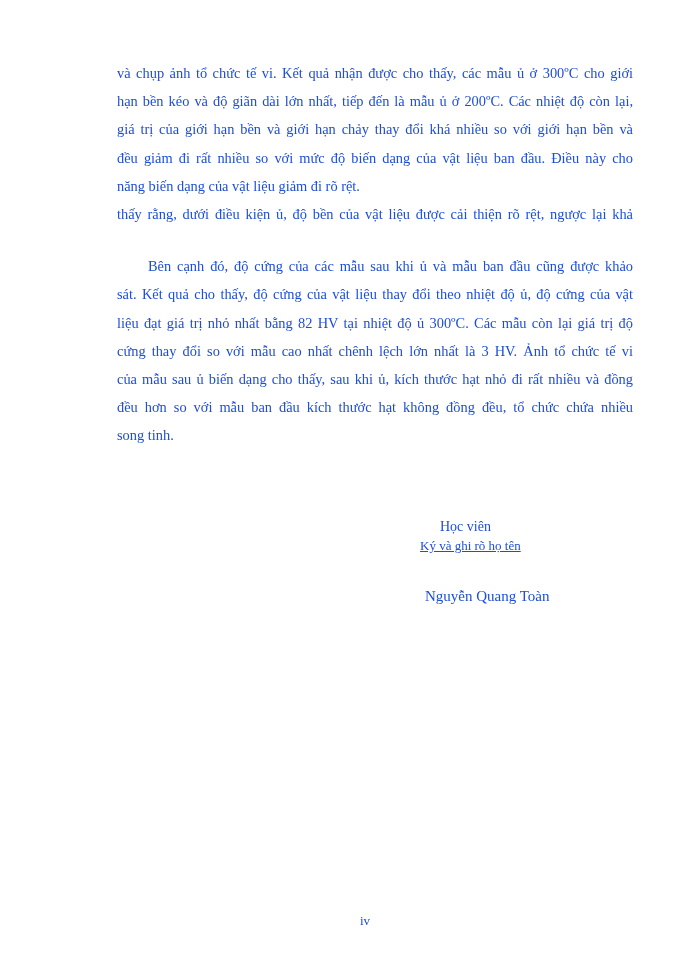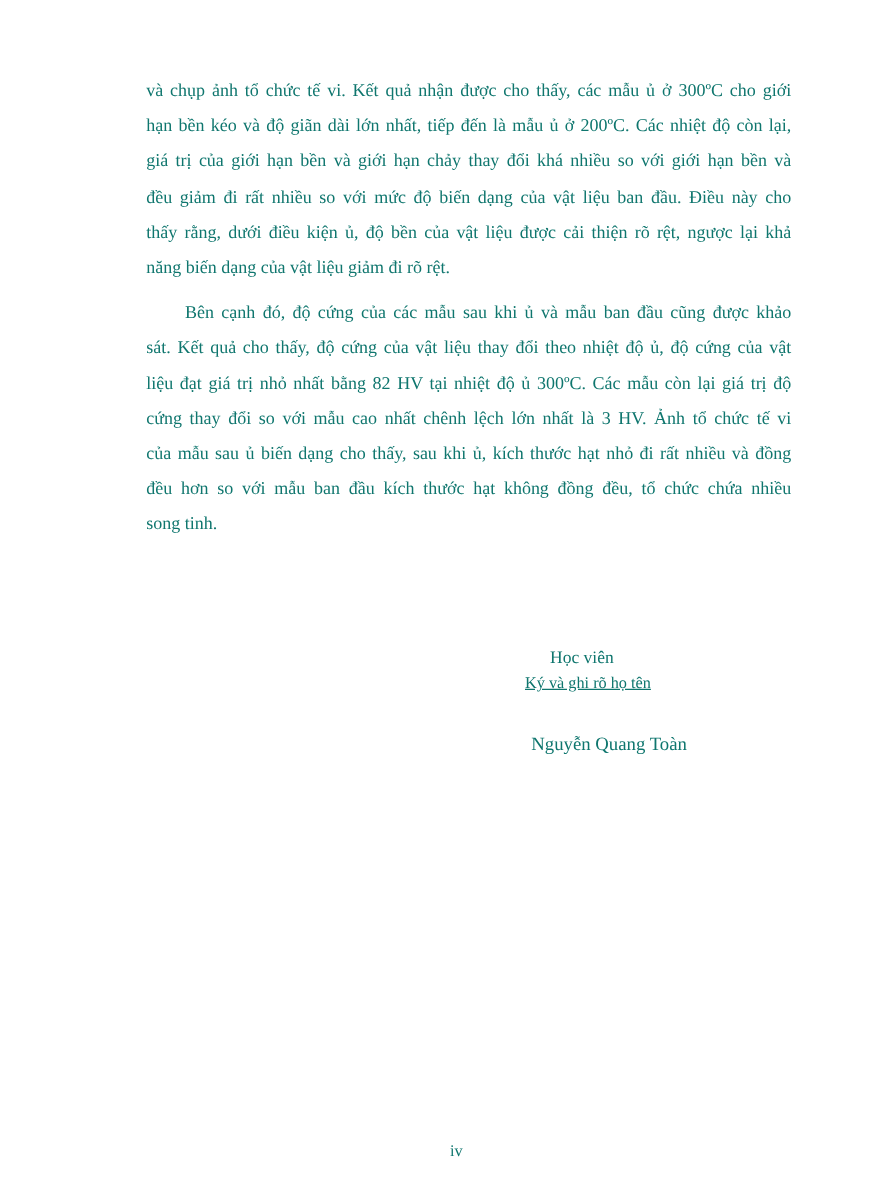--- a/index.html
+++ b/index.html
@@ -1,48 +1,48 @@
 <!DOCTYPE html>
 <html><head>
 <meta charset="utf-8">
 <style>
   html, body { margin: 0; padding: 0; background: #ffffff; }
   body { width: 700px; height: 960px; position: relative; overflow: hidden; }
   .page {
     position: absolute; left: 0; top: 0; width: 692px; height: 960px;
     font-family: "Liberation Serif", "DejaVu Serif", serif;
-    color: #0f766e;
+    color: #1d4ed8;
   }
   .body-text {
     position: absolute; left: 117px; top: 59px; width: 516px;
     font-size: 14.4px; line-height: 28.2px; text-align: justify;
   }
   .para { margin: 0; }
-  .para + .para { margin-top: 8px; }
+  .para + .para { margin-top: 24px; }
   .line { display: block; text-align: justify; text-align-last: justify; white-space: nowrap; }
   .line.last { text-align-last: left; }
   .indent { padding-left: 31px; }
   .sig { position: absolute; text-align: left; }
   .sig-title { left: 440px; top: 519px; width: 120px; font-size: 14px; }
   .sig-sub { left: 420px; top: 538px; width: 160px; font-size: 13px; text-decoration: underline; }
   .sig-name { left: 425px; top: 588px; font-size: 15px; text-align: left; }
   .page-num { position: absolute; left: 350px; top: 913px; width: 30px; text-align: center; font-size: 13px; }
 </style>
 </head>
 <body>
 
 <div class="page">
   <div class="body-text">
     <p class="para">
       <span class="line">và chụp ảnh tổ chức tế vi.  Kết quả nhận được cho thấy, các mẫu ủ ở 300ºC cho giới</span>
       <span class="line">hạn bền kéo và độ giãn dài lớn nhất, tiếp đến là mẫu ủ ở 200ºC. Các nhiệt độ còn lại,</span>
       <span class="line">giá trị của giới hạn bền và giới hạn chảy thay đổi khá nhiều so với giới hạn bền và</span>
       <span class="line">đều giảm đi rất nhiều so với mức độ biến dạng của vật liệu ban đầu. Điều này cho</span>
+      <span class="line last">năng biến dạng của vật liệu giảm đi rõ rệt.</span>
       <span class="line">thấy rằng, dưới điều kiện ủ, độ bền của vật liệu được cải thiện rõ rệt, ngược lại khả</span>
-      <span class="line last">năng biến dạng của vật liệu giảm đi rõ rệt.</span>
     </p>
     <p class="para">
       <span class="line indent">Bên cạnh đó, độ cứng của các mẫu sau khi ủ và mẫu ban đầu cũng được khảo</span>
       <span class="line">sát. Kết quả cho thấy, độ cứng của vật liệu thay đổi theo nhiệt độ ủ, độ cứng của vật</span>
       <span class="line">liệu đạt giá trị nhỏ nhất bằng 82 HV tại nhiệt độ ủ 300ºC. Các mẫu còn lại giá trị độ</span>
       <span class="line">cứng thay đổi so với mẫu cao nhất chênh lệch lớn nhất là 3 HV. Ảnh tổ chức tế vi</span>
       <span class="line">của mẫu sau ủ biến dạng cho thấy, sau khi ủ, kích thước hạt nhỏ đi rất nhiều và đồng</span>
       <span class="line">đều hơn so với mẫu ban đầu kích thước hạt không đồng đều, tổ chức chứa nhiều</span>
       <span class="line last">song tinh.</span>
     </p>

